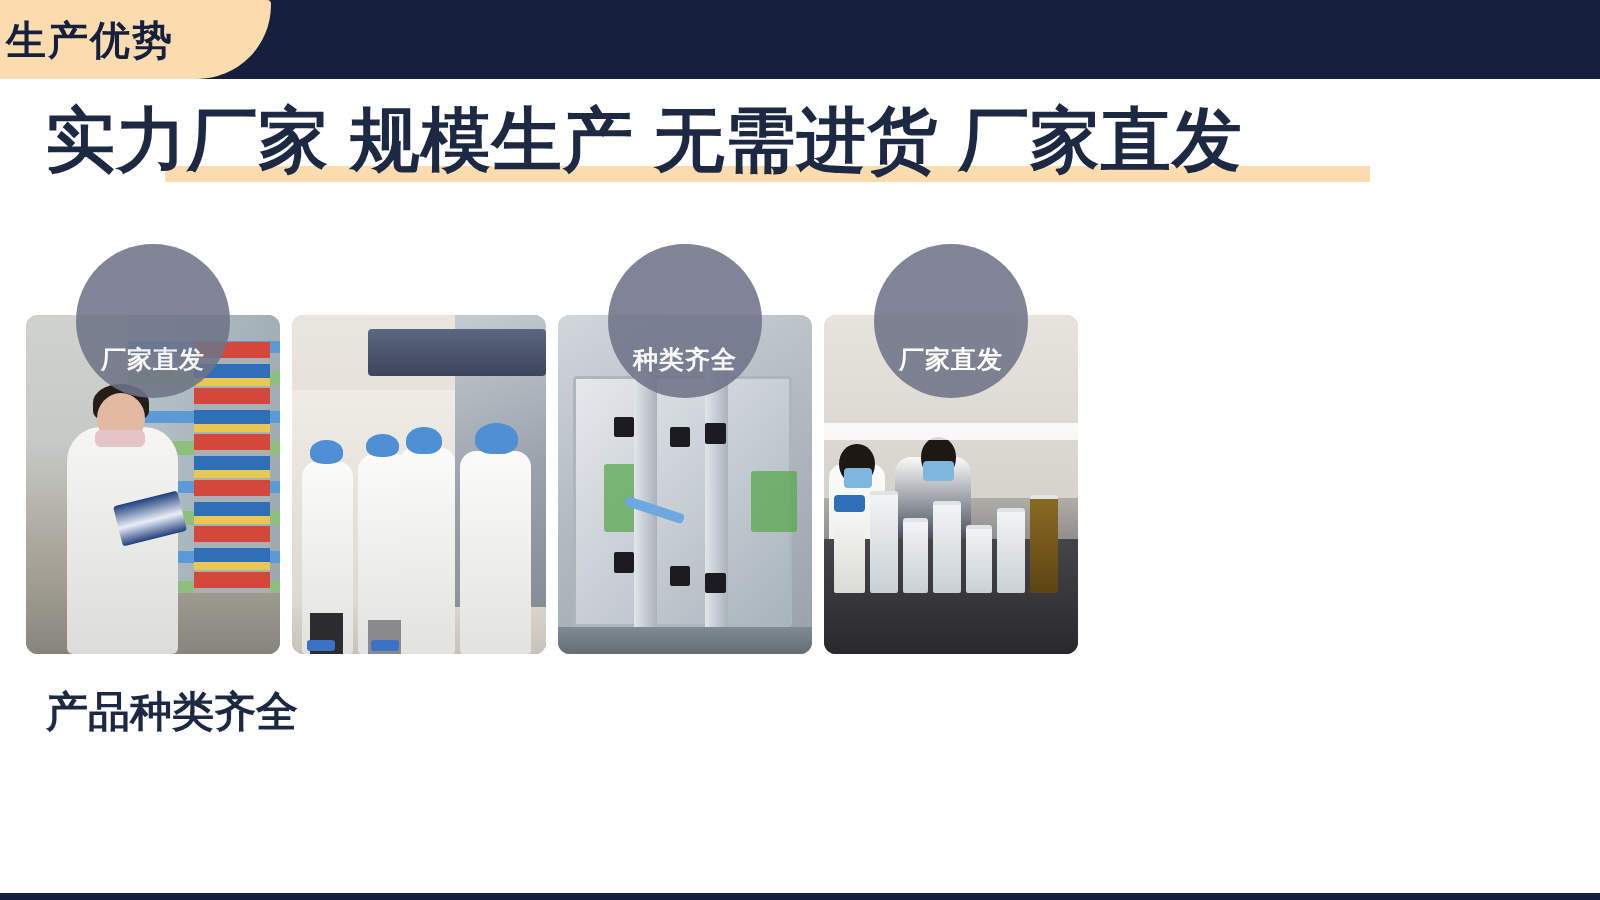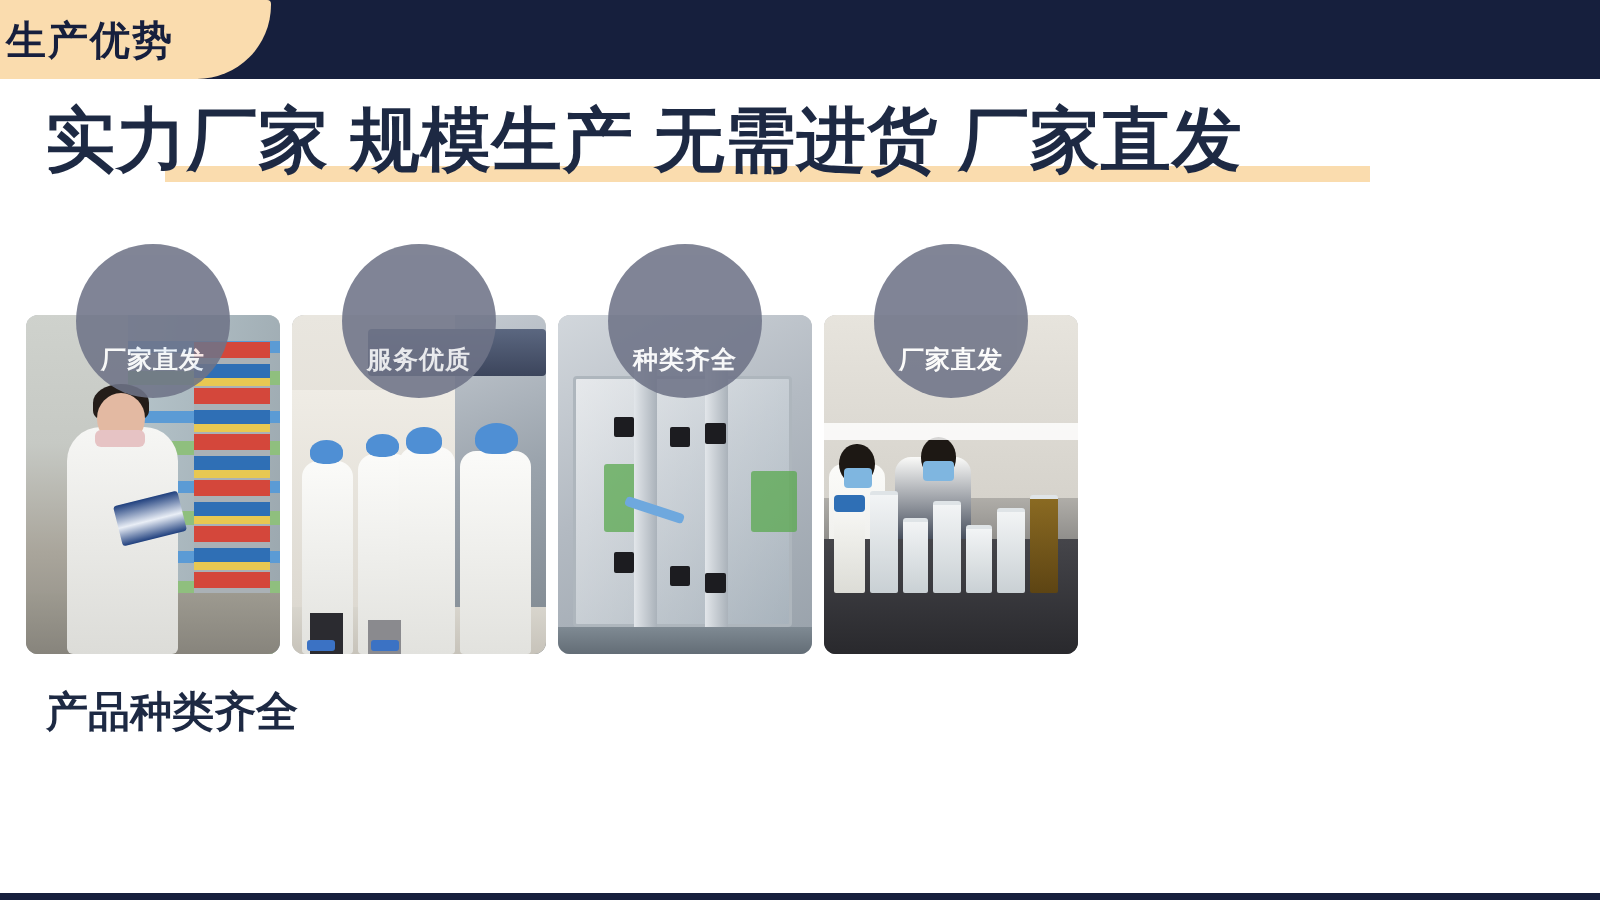--- a/index.html
+++ b/index.html
@@ -305,23 +305,20 @@
               <div class="cap c2"></div>
             <div class="cap c3"></div>
               <div class="cap c4"></div>
             <div class="pants pa1"></div>
               <div class="pants pa2"></div>
             <div class="shoe s1"></div>
               <div class="shoe s2"></div>
           </div>
         </div>
       </div>
-      <div class="badge">
-        <span class="badge-label">服务优质</span>
-      </div>
     </div>
 
     <div class="cell">
       <div class="photo">
         <div class="photo-inner">
           <div class="ph p3">
             <div class="glass"></div>
             <div class="green g1"></div>
               <div class="green g2"></div>
             <div class="post po1"></div>

